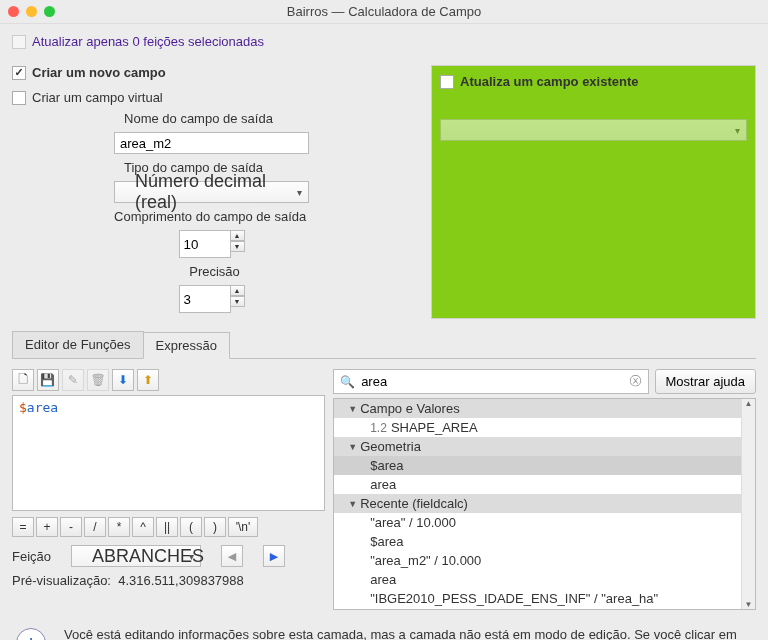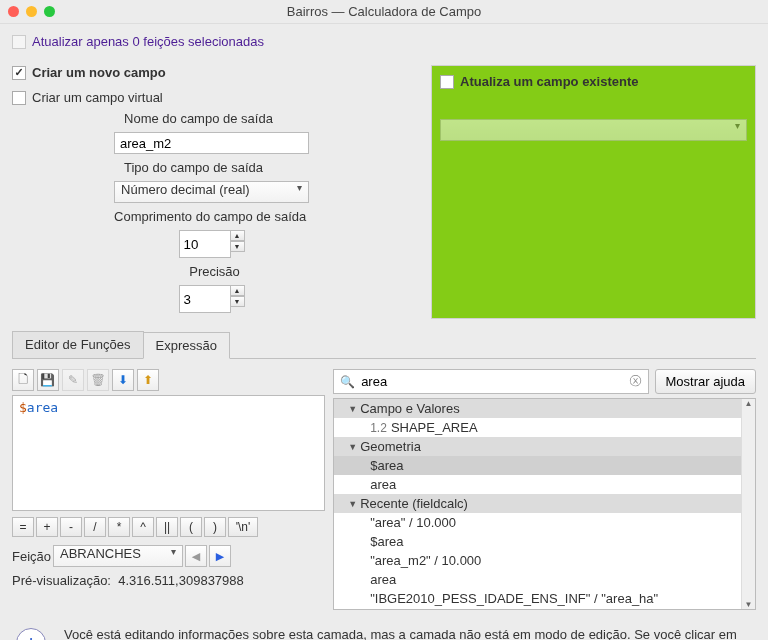--- a/index.html
+++ b/index.html
@@ -16,41 +16,41 @@
   .cb { width: 14px; height: 14px; border: 1px solid #aaa; background: #fff; margin-right: 6px; display: inline-flex; align-items: center; justify-content: center; font-size: 11px; }
   .cb.checked::after { content: "✓"; font-weight: bold; color: #333; }
   .cb.disabled { border-color: #ccc; background: #f5f5f5; }
   .disabled-text { color: #4c1d95; }
   .top-cols { display: flex; gap: 20px; margin-top: 16px; }
   .col-left { flex: 1.3; }
   .col-right { flex: 1; background: #84cc16; border: 1px solid #d0d0d0; padding: 8px 8px 40px 8px; }
   .field-row { display: flex; align-items: center; margin: 6px 0; gap: 6px; flex-direction: column; }
   .field-label { width: 175px; font-size: 13px; }
   .text-input { height: 22px; border: 1px solid #bbb; background: #fff; padding: 0 5px; font-size: 13px; }
-  .select { height: 22px; border: 1px solid #bbb; background: linear-gradient(#fdfdfd,#f2f2f2); padding: 0 22px 0 6px; font-size: 13px; position: relative; display: flex; }
+  .select { height: 22px; border: 1px solid #bbb; background: linear-gradient(#fdfdfd,#f2f2f2); padding: 0 22px 0 20px; font-size: 18px; position: relative; display: flex; align-items: center; }
   .select::after { content: "▾"; position: absolute; right: 6px; color: #555; font-size: 10px; }
   .spin { display: inline-flex; }
   .spin input { width: 52px; height: 28px; border: 1px solid #bbb; padding: 0 4px; }
   .spin-btns { display: flex; flex-direction: column; }
   .spin-btns span { width: 15px; height: 11px; display: flex; align-items: center; justify-content: center; cursor: pointer; background: linear-gradient(#fdfdfd,#e8e8e8); border: 1px solid #bbb; margin-left: -1px; font-size: 7px; }
   .tabs { display: flex; border-bottom: 1px solid #c0c0c0; margin-top: 12px; }
   .tab { padding: 5px 12px; border: 1px solid #c0c0c0; border-bottom: none; margin-right: -1px; background: #e4e4e4; font-size: 13px; }
   .tab.active { background: #ececec; border-bottom: 1px solid #ececec; position: relative; top: 1px; }
   .expr-area { display: flex; gap: 8px; margin-top: 10px; }
   .left-expr { flex: 1; display: flex; flex-direction: column; }
   .toolbar { display: flex; gap: 3px; margin-bottom: 4px; }
   .tool { width: 22px; height: 22px; border: 1px solid #bbb; background: linear-gradient(#fff,#eee); display: flex; align-items: center; justify-content: center; font-size: 12px; }
   .tool.disabled { opacity: 0.4; }
   .code-box { border: 1px solid #bbb; background: #fff; height: 116px; padding: 4px 6px; font-family: Menlo, monospace; font-size: 13px; }
   .dollar { color: #c14d00; }
   .kw { color: #1e63c4; }
   .ops-row { display: flex; gap: 2px; margin-top: 6px; flex-wrap: wrap; }
   .op { width: 22px; height: 20px; border: 1px solid #bbb; background: linear-gradient(#fdfdfd,#eaeaea); display: flex; align-items: center; justify-content: center; font-size: 12px; }
   .op.wide { width: 30px; }
-  .feat-row { display: flex; align-items: center; margin-top: 8px; gap: 2px; }
+  .feat-row { display: flex; align-items: center; margin-top: 8px; gap: 20px; }
   .preview { margin-top: 6px; font-size: 13px; }
   .right-expr { flex: 1.35; display: flex; flex-direction: column; }
   .search-row { display: flex; gap: 6px; margin-bottom: 4px; }
   .search-input { flex: 1; height: 25px; border: 1px solid #bbb; background: #fff; display: flex; align-items: center; padding: 0 6px; position: relative; }
   .search-input .mag { color: #777; margin-right: 6px; font-size: 12px; }
   .search-input input { border: none; outline: none; flex: 1; font-size: 13px; }
   .search-input .clear { color: #888; font-size: 12px; cursor: pointer; }
   .btn { border: 1px solid #bbb; background: linear-gradient(#fdfdfd,#eaeaea); padding: 3px 10px; font-size: 13px; border-radius: 3px; }
   .tree-wrap { border: 1px solid #bbb; background: #fff; height: 212px; overflow: hidden; position: relative; display: flex; }
   .tree { flex: 1; font-size: 13px; overflow: hidden; }

